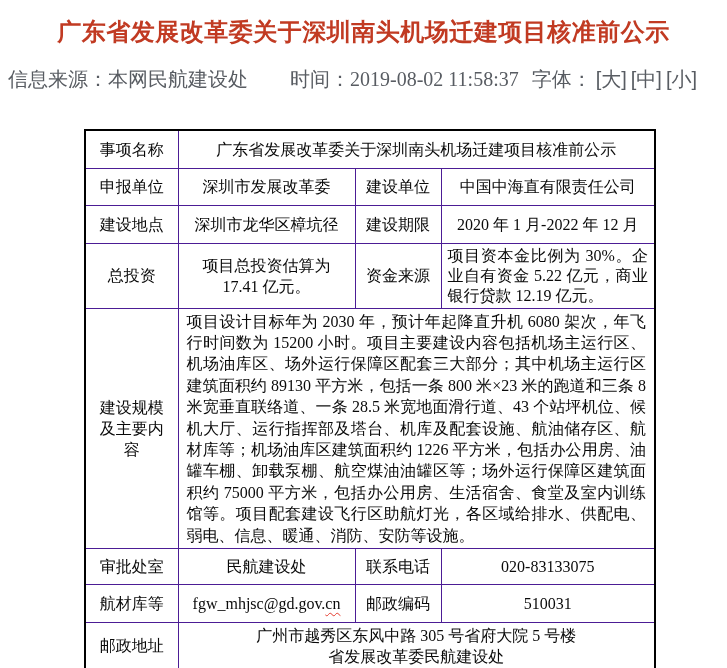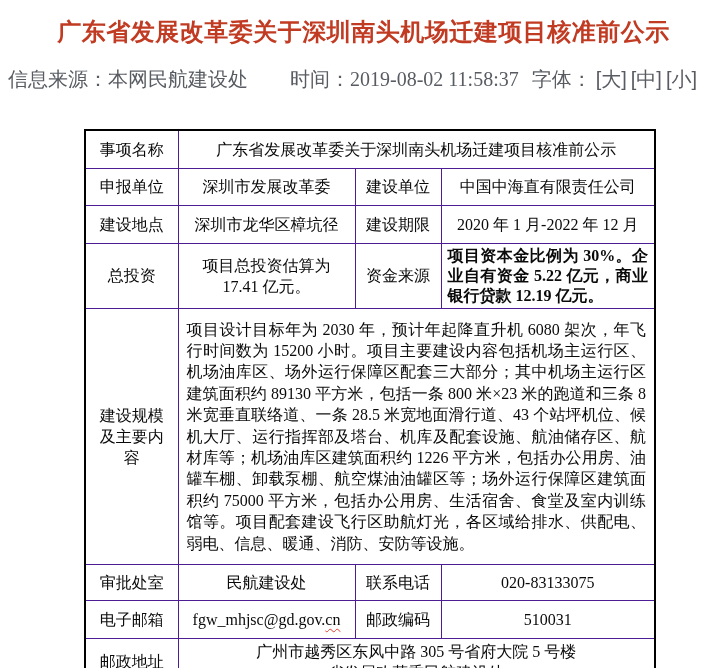--- a/index.html
+++ b/index.html
@@ -66,28 +66,27 @@
   tr.r1 { height: 38px; }
   tr.r2 { height: 37px; }
   tr.r3 { height: 38px; }
   tr.r4 { height: 62px; }
   tr.r5 { height: 236px; }
   tr.r6 { height: 36px; }
   tr.r7 { height: 38px; }
   tr.r8 { height: 44px; }
   td.cell-scale-value {
     text-align: justify;
-    padding: 10px 8px;
+    padding: 2px 8px;
     line-height: 21.4px;
   }
   td.cell-funding-value {
     text-align: justify;
     padding: 2px 6px;
     line-height: 20px;
-    font-weight: bold;
   }
   td.cell-invest-value { line-height: 21px; }
   .wavy-misspell {
     text-decoration: underline;
     text-decoration-style: wavy;
     text-decoration-color: #e43b2e;
     text-decoration-thickness: 1px;
     text-underline-offset: 3px;
   }
 </style>
@@ -153,21 +152,21 @@
     </tr>
 
     <tr class="r6">
       <td class="label">审批处室</td>
       <td>民航建设处</td>
       <td class="label">联系电话</td>
       <td>020-83133075</td>
     </tr>
 
     <tr class="r7">
-      <td class="label">电子邮箱</td>
+      <td class="label">航材库等</td>
       <td>
         <span>fgw_mhjsc@gd.gov.</span><span class="wavy-misspell">cn</span>
       </td>
       <td class="label">邮政编码</td>
       <td>510031</td>
     </tr>
 
     <tr class="r8">
       <td class="label">邮政地址</td>
       <td colspan="3">

